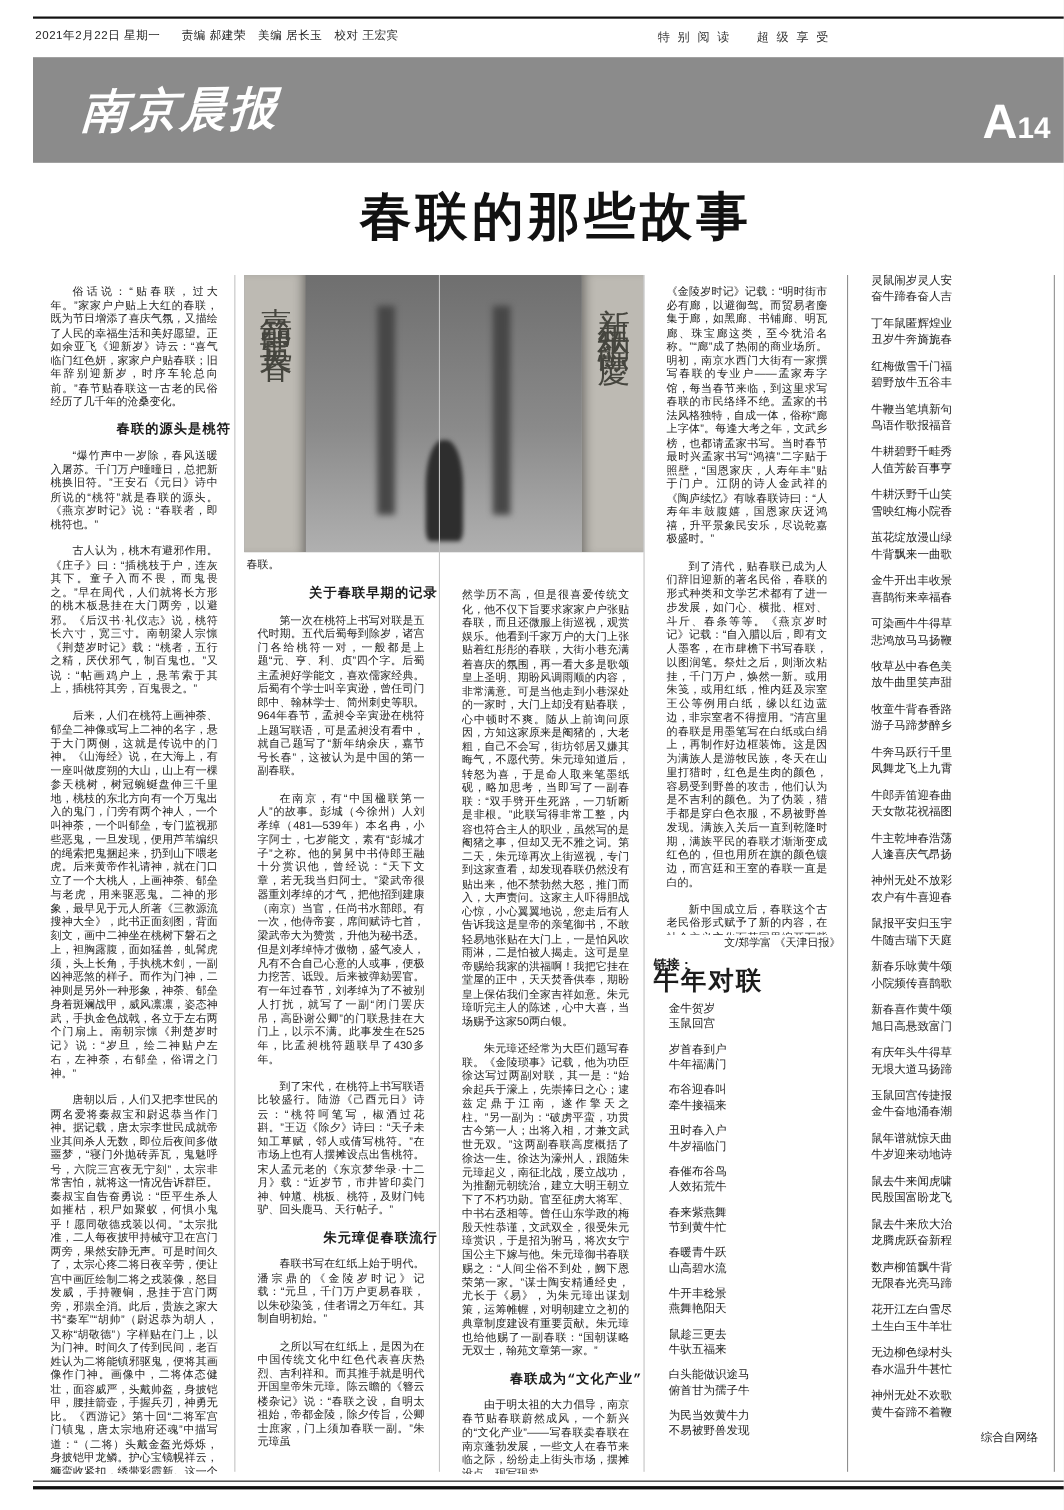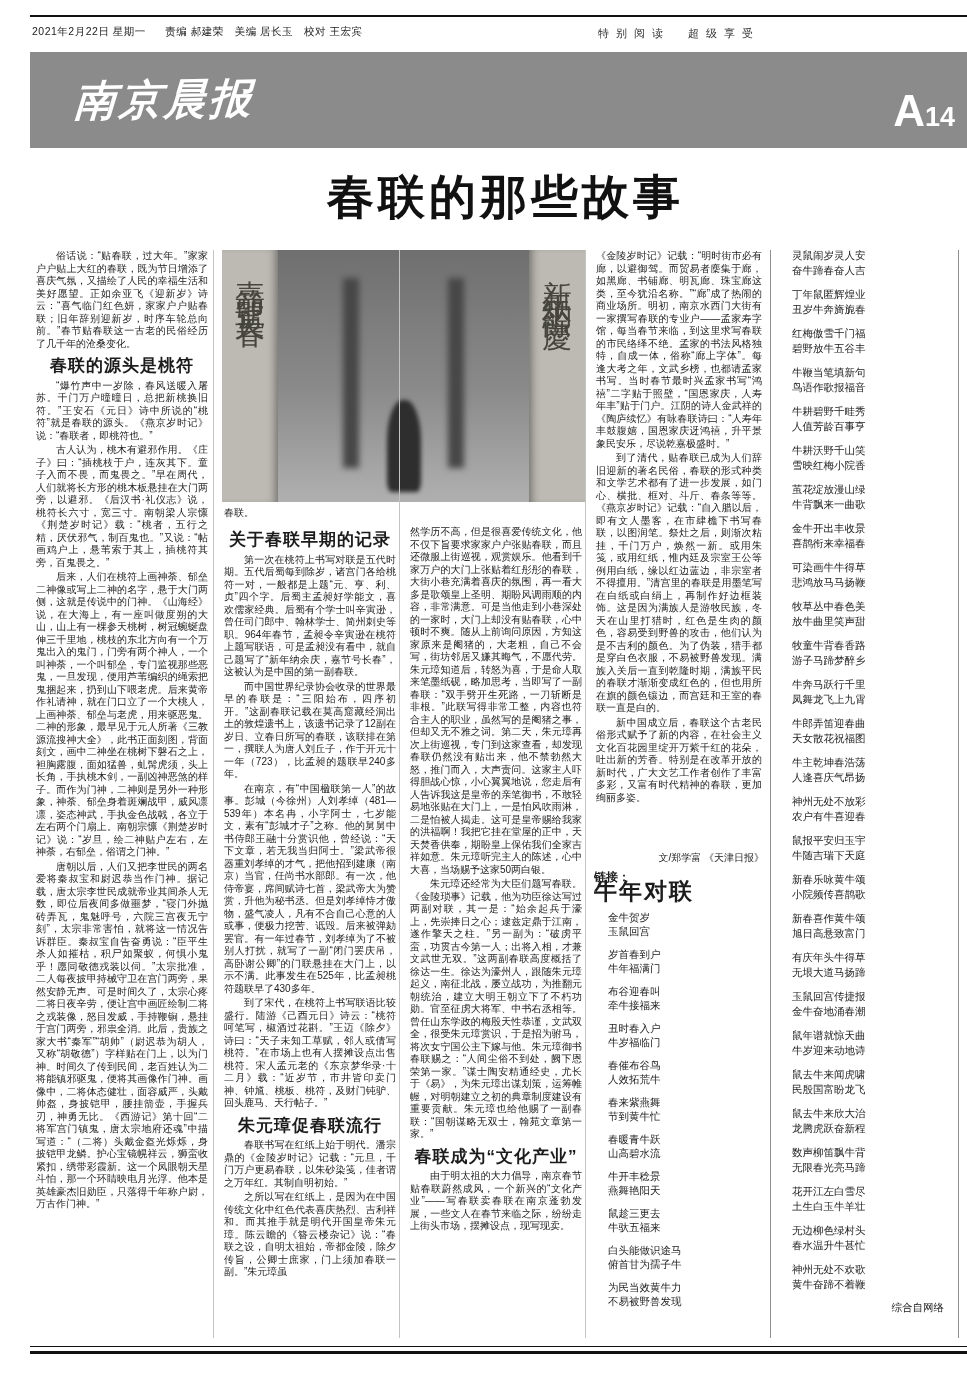--- a/index.html
+++ b/index.html
@@ -49,22 +49,22 @@
   
   .col{position:absolute;top:248px;font-size:10px;line-height:12.5px;color:#1c1c1c;
        text-align:justify;overflow:hidden;}
   #c1{left:34px;width:176px;height:1092px;}
   #c2{left:222px;top:524px;width:176px;height:816px;}
   #c3{left:408px;top:524px;width:176px;height:816px;}
   #c4{left:594px;width:170px;height:602px;}
   #c4b{left:594px;top:852px;width:170px;height:490px;}
   #c5{left:778px;width:176px;height:1092px;}
 
-  .body-p{margin:2px;text-indent:2em;}
-  .sec-head{font-size:17px;font-weight:bold;margin:10px 0 7px;text-align:center;letter-spacing:1px;}
+  .body-p{margin:12px;text-indent:2em;}
+  .sec-head{font-size:12px;font-weight:bold;margin:10px 0 7px;text-align:right;letter-spacing:1px;font-family:Liberation Mono, monospace;}
   .credit{text-align:right;font-size:10px;margin:0 0 6px 0;}
   .linklabel{font-weight:bold;font-size:12px;margin:0 0 2px;}
   .bighead{font-size:23px;font-weight:bold;margin:0 0 12px;letter-spacing:2px;}
   .couplet{margin:0 0 10px 14px;font-size:10.5px;line-height:14.5px;}
   .couplet div{white-space:nowrap;}
   #c4b .couplet{margin-bottom:8px;}
   .source{text-align:right;font-size:10.5px;margin:4px 10px 0 0;}
 
   
   .vr{position:absolute;top:250px;height:1088px;width:1px;background:#c4c4c4;}
@@ -114,21 +114,20 @@
       <p class="body-p">俗话说：“贴春联，过大年。”家家户户贴上大红的春联，既为节日增添了喜庆气氛，又描绘了人民的幸福生活和美好愿望。正如余亚飞《迎新岁》诗云：“喜气临门红色妍，家家户户贴春联；旧年辞别迎新岁，时序车轮总向前。”春节贴春联这一古老的民俗经历了几千年的沧桑变化。</p>
       <div class="sec-head">春联的源头是桃符</div>
       <p class="body-p">“爆竹声中一岁除，春风送暖入屠苏。千门万户曈曈日，总把新桃换旧符。”王安石《元日》诗中所说的“桃符”就是春联的源头。《燕京岁时记》说：“春联者，即桃符也。”</p>
       <p class="body-p">古人认为，桃木有避邪作用。《庄子》曰：“插桃枝于户，连灰其下。童子入而不畏，而鬼畏之。”早在周代，人们就将长方形的桃木板悬挂在大门两旁，以避邪。《后汉书·礼仪志》说，桃符长六寸，宽三寸。南朝梁人宗懔《荆楚岁时记》载：“桃者，五行之精，厌伏邪气，制百鬼也。”又说：“帖画鸡户上，悬苇索于其上，插桃符其旁，百鬼畏之。”</p>
       <p class="body-p">后来，人们在桃符上画神荼、郁垒二神像或写上二神的名字，悬于大门两侧，这就是传说中的门神。《山海经》说，在大海上，有一座叫做度朔的大山，山上有一棵参天桃树，树冠蜿蜒盘伸三千里地，桃枝的东北方向有一个万鬼出入的鬼门，门旁有两个神人，一个叫神荼，一个叫郁垒，专门监视那些恶鬼，一旦发现，便用芦苇编织的绳索把鬼捆起来，扔到山下喂老虎。后来黄帝作礼请神，就在门口立了一个大桃人，上画神荼、郁垒与老虎，用来驱恶鬼。二神的形象，最早见于元人所著《三教源流搜神大全》，此书正面刻图，背面刻文，画中二神坐在桃树下磐石之上，袒胸露腹，面如猛兽，虬髯虎须，头上长角，手执桃木剑，一副凶神恶煞的样子。而作为门神，二神则是另外一种形象，神荼、郁垒身着斑斓战甲，威风凛凛，姿态神武，手执金色战戟，各立于左右两个门扇上。南朝宗懔《荆楚岁时记》说：“岁旦，绘二神贴户左右，左神荼，右郁垒，俗谓之门神。”</p>
       <p class="body-p">唐朝以后，人们又把李世民的两名爱将秦叔宝和尉迟恭当作门神。据记载，唐太宗李世民成就帝业其间杀人无数，即位后夜间多做噩梦，“寝门外抛砖弄瓦，鬼魅呼号，六院三宫夜无宁刻”，太宗非常害怕，就将这一情况告诉群臣。秦叔宝自告奋勇说：“臣平生杀人如摧枯，积尸如聚蚁，何惧小鬼乎！愿同敬德戎装以伺。”太宗批准，二人每夜披甲持械守卫在宫门两旁，果然安静无声。可是时间久了，太宗心疼二将日夜辛劳，便让宫中画匠绘制二将之戎装像，怒目发威，手持鞭锏，悬挂于宫门两旁，邪祟全消。此后，贵族之家大书“秦军”“胡帅”（尉迟恭为胡人，又称“胡敬德”）字样贴在门上，以为门神。时间久了传到民间，老百姓认为二将能镇邪驱鬼，便将其画像作门神。画像中，二将体态健壮，面容威严，头戴帅盔，身披铠甲，腰挂箭壶，手握兵刃，神勇无比。《西游记》第十回“二将军宫门镇鬼，唐太宗地府还魂”中描写道：“（二将）头戴金盔光烁烁，身披铠甲龙鳞。护心宝镜幌祥云，狮蛮收紧扣，绣带彩霞新。这一个凤眼朝天星斗怕，那一个环睛映电月光浮。他本是英雄豪杰旧勋臣，只落得千年称户尉，万古作门神。”</p>
     </div>
   <div class="col" id="c2">
       <div class="sec-head">关于春联早期的记录</div>
       <p class="body-p">第一次在桃符上书写对联是五代时期。五代后蜀每到除岁，诸宫门各给桃符一对，一般都是上题“元、亨、利、贞”四个字。后蜀主孟昶好学能文，喜欢儒家经典。后蜀有个学士叫辛寅逊，曾任司门郎中、翰林学士、简州刺史等职。964年春节，孟昶令辛寅逊在桃符上题写联语，可是孟昶没有看中，就自己题写了“新年纳余庆，嘉节号长春”，这被认为是中国的第一副春联。</p>
-      <p class="body-p">而中国世界纪录协会收录的世界最早的春联是：“三阳始布，四序初开。”这副春联记载在莫高窟藏经洞出土的敦煌遗书上，该遗书记录了12副在岁日、立春日所写的春联，该联排在第一，撰联人为唐人刘丘子，作于开元十一年（723），比孟昶的题联早240多年。</p>
       <p class="body-p">在南京，有“中国楹联第一人”的故事。彭城（今徐州）人刘孝绰（481—539年）本名冉，小字阿士，七岁能文，素有“彭城才子”之称。他的舅舅中书侍郎王融十分赏识他，曾经说：“天下文章，若无我当归阿士。”梁武帝很器重刘孝绰的才气，把他招到建康（南京）当官，任尚书水部郎。有一次，他侍帝宴，席间赋诗七首，梁武帝大为赞赏，升他为秘书丞。但是刘孝绰恃才傲物，盛气凌人，凡有不合自己心意的人或事，便极力挖苦、诋毁。后来被弹劾罢官。有一年过春节，刘孝绰为了不被别人打扰，就写了一副“闭门罢庆吊，高卧谢公卿”的门联悬挂在大门上，以示不满。此事发生在525年，比孟昶桃符题联早了430多年。</p>
       <p class="body-p">到了宋代，在桃符上书写联语比较盛行。陆游《己酉元日》诗云：“桃符呵笔写，椒酒过花斟。”王迈《除夕》诗曰：“天子未知工草赋，邻人或倩写桃符。”在市场上也有人摆摊设点出售桃符。宋人孟元老的《东京梦华录·十二月》载：“近岁节，市井皆印卖门神、钟馗、桃板、桃符，及财门钝驴、回头鹿马、天行帖子。”</p>
       <div class="sec-head">朱元璋促春联流行</div>
       <p class="body-p">春联书写在红纸上始于明代。潘宗鼎的《金陵岁时记》记载：“元旦，千门万户更易春联，以朱砂染笺，佳者谓之万年红。其制自明初始。”</p>
       <p class="body-p">之所以写在红纸上，是因为在中国传统文化中红色代表喜庆热烈、吉利祥和。而其推手就是明代开国皇帝朱元璋。陈云瞻的《簪云楼杂记》说：“春联之设，自明太祖始，帝都金陵，除夕传旨，公卿士庶家，门上须加春联一副。”朱元璋虽</p>
     </div>
   <div class="col" id="c3">
       <p class="body-p" style="text-indent: 0px;">然学历不高，但是很喜爱传统文化，他不仅下旨要求家家户户张贴春联，而且还微服上街巡视，观赏娱乐。他看到千家万户的大门上张贴着红彤彤的春联，大街小巷充满着喜庆的氛围，再一看大多是歌颂皇上圣明、期盼风调雨顺的内容，非常满意。可是当他走到小巷深处的一家时，大门上却没有贴春联，心中顿时不爽。随从上前询问原因，方知这家原来是阉猪的，大老粗，自己不会写，街坊邻居又嫌其晦气，不愿代劳。朱元璋知道后，转怒为喜，于是命人取来笔墨纸砚，略加思考，当即写了一副春联：“双手劈开生死路，一刀斩断是非根。”此联写得非常工整，内容也符合主人的职业，虽然写的是阉猪之事，但却又无不雅之词。第二天，朱元璋再次上街巡视，专门到这家查看，却发现春联仍然没有贴出来，他不禁勃然大怒，推门而入，大声责问。这家主人吓得胆战心惊，小心翼翼地说，您走后有人告诉我这是皇帝的亲笔御书，不敢轻易地张贴在大门上，一是怕风吹雨淋，二是怕被人揭走。这可是皇帝赐给我家的洪福啊！我把它挂在堂屋的正中，天天焚香供奉，期盼皇上保佑我们全家吉祥如意。朱元璋听完主人的陈述，心中大喜，当场赐予这家50两白银。</p>
       <p class="body-p">朱元璋还经常为大臣们题写春联。《金陵琐事》记载，他为功臣徐达写过两副对联，其一是：“始余起兵于濠上，先崇捧日之心；逮兹定鼎于江南，遂作擎天之柱。”另一副为：“破虏平蛮，功贯古今第一人；出将入相，才兼文武世无双。”这两副春联高度概括了徐达一生。徐达为濠州人，跟随朱元璋起义，南征北战，屡立战功，为推翻元朝统治，建立大明王朝立下了不朽功勋。官至征虏大将军、中书右丞相等。曾任山东学政的梅殷天性恭谨，文武双全，很受朱元璋赏识，于是招为驸马，将次女宁国公主下嫁与他。朱元璋御书春联赐之：“人间尘俗不到处，阙下恩荣第一家。”谋士陶安精通经史，尤长于《易》，为朱元璋出谋划策，运筹帷幄，对明朝建立之初的典章制度建设有重要贡献。朱元璋也给他赐了一副春联：“国朝谋略无双士，翰苑文章第一家。”</p>
       <div class="sec-head">春联成为“文化产业”</div>

